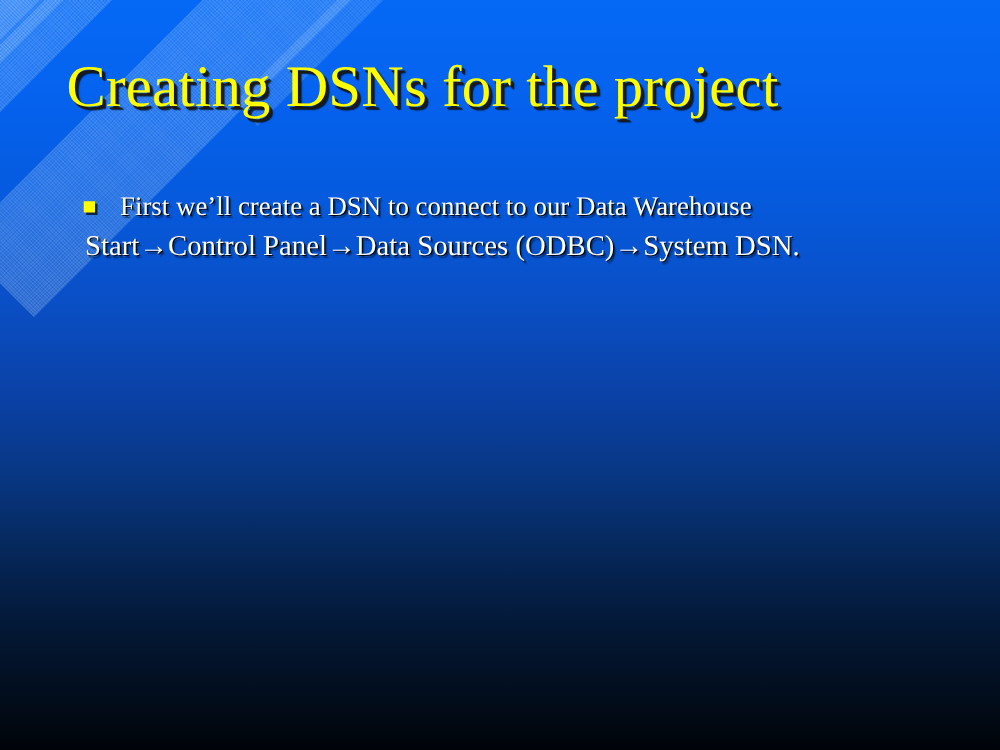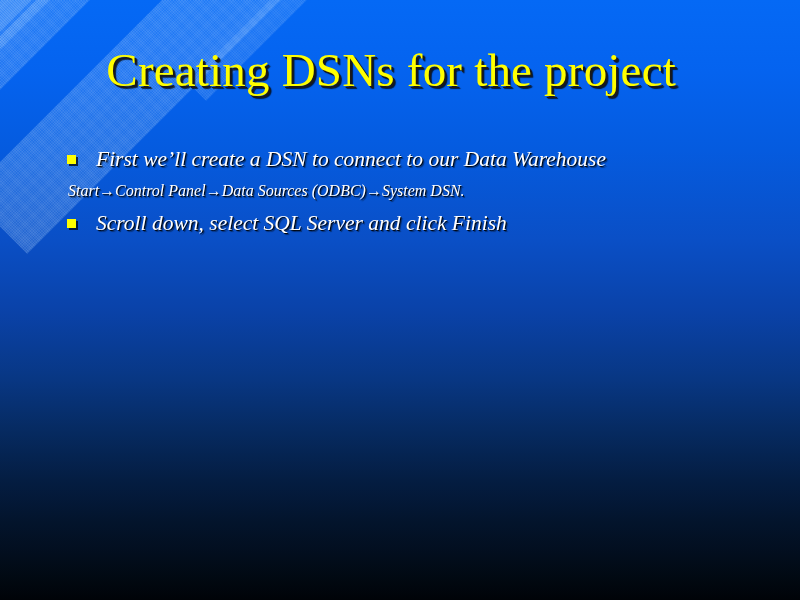--- a/index.html
+++ b/index.html
@@ -71,43 +71,42 @@
   .band-4 { left: 392px;  top: -230px; width: 84px;  height: 600px; }
   
   .band-5 { left: 520px;  top: -250px; width: 26px;  height: 470px; opacity: .75; }
 
   
   #title {
     position: absolute;
     left: 0;
     top: 42px;
     width: 676px;
-    text-align: right;
+    text-align: center;
     color: #ffff00;
     font-size: 47px;
     line-height: 56px;
     letter-spacing: 0.2px;
     white-space: nowrap;
     text-shadow:
       2px 2px 0 #1a1a1a,
       3px 3px 1px rgba(0,0,0,0.75);
   }
 
   
   #body {
     position: absolute;
     left: 60px;
     top: 146px;
     width: 700px;
   }
   .line {
     display: flex;
-    align-items: flex-start;
+    align-items: flex-end;
     height: 32px;
-    font-style: italic;
   }
   .marker {
     flex: 0 0 36px;
     position: relative;
     height: 26px;
   }
   .marker .sq {
     position: absolute;
     left: 7px;
     top: 9px;
@@ -119,21 +118,21 @@
   .txt {
     color: #ffffff;
     font-size: 21.5px;
     line-height: 26px;
     white-space: nowrap;
     text-shadow:
       1px 1px 0 rgba(0,0,0,0.85),
       2px 2px 1px rgba(0,0,0,0.45);
   }
   .line.plain { padding-left: 8px; }
-  .line.plain .txt { font-size: 16px; }
+  .line.plain .txt { font-size: 23px; }
 </style>
 </head>
 <body>
 
 <div id="slide">
 
   <div class="bands">
     <div class="band band-1"></div>
     <div class="band band-2"></div>
     <div class="band band-3"></div>
@@ -151,21 +150,15 @@
         </span>
       <span class="txt">First we’ll create a DSN to connect to our Data Warehouse</span>
     </div>
 
 
     <div class="line plain">
       <span class="txt"> Start→Control Panel→Data Sources (ODBC)→System DSN.</span>
     </div>
 
 
-    <div class="line">
-      <span class="marker">
-          <span class="sq"></span>
-        </span>
-      <span class="txt">Scroll down, select SQL Server and click Finish</span>
-    </div>
 
   </div>
 </div>
 
 </body></html>

